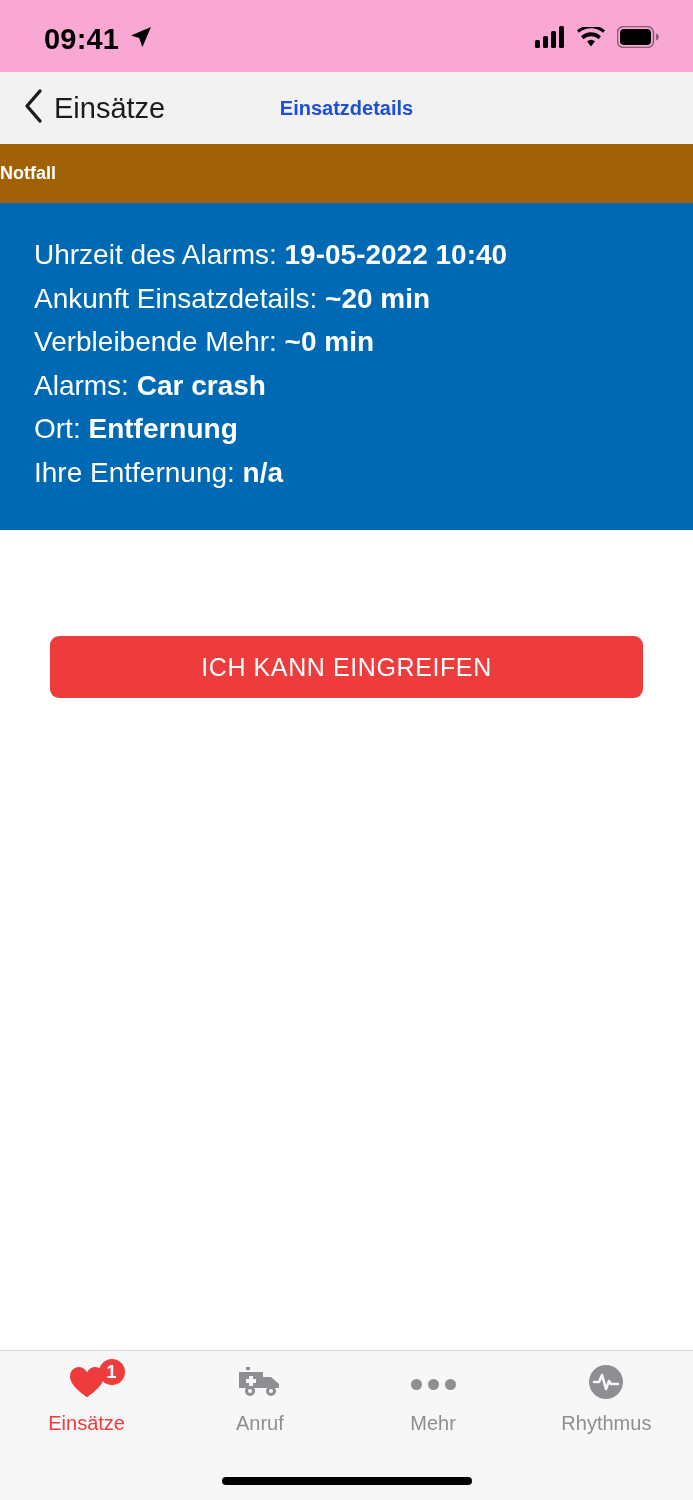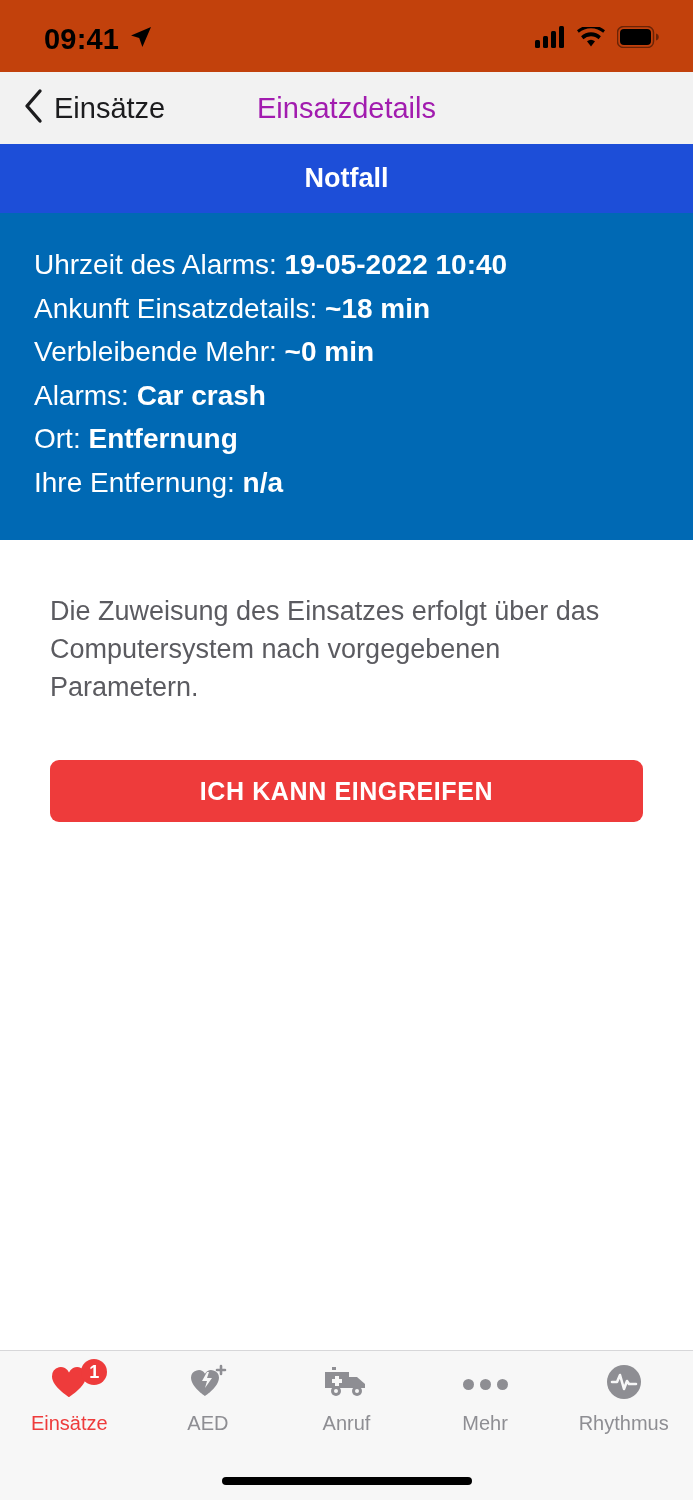--- a/index.html
+++ b/index.html
@@ -16,21 +16,21 @@
     height: 1500px;
     display: flex;
     flex-direction: column;
     background: #ffffff;
     overflow: hidden;
   }
 
   
   .status-bar {
     height: 72px;
-    background: #c2410c;
+    background: #f9a8d4;
     display: flex;
     align-items: center;
     justify-content: space-between;
     padding: 6px 34px 0 44px;
     flex: 0 0 auto;
   }
   .status-left {
     display: flex;
     align-items: center;
     gap: 10px;
@@ -65,32 +65,31 @@
     cursor: pointer;
   }
   .nav-back-label {
     font-size: 29px;
     color: #1c1c1e;
   }
   .nav-title {
     position: absolute;
     left: 0; right: 0;
     text-align: center;
-    font-size: 29px;
-    font-weight: 400;
-    color: #a21caf;
+    font-size: 20px;
+    font-weight: 700;
+    color: #1d4ed8;
     pointer-events: none;
   }
 
   
   .alert-banner {
-    background: #1d4ed8;
+    background: #a16207;
     color: #fff;
-    text-align: center;
-    font-size: 27px;
+    font-size: 18px;
     font-weight: 700;
     padding: 19px 0;
     flex: 0 0 auto;
   }
 
   
   .detail-block {
     background: #0069b4;
     color: #ffffff;
     padding: 30px 50px 36px 34px;
@@ -122,21 +121,21 @@
   .cta-button {
     margin-top: 54px;
     background: #ee3b3b;
     color: #ffffff;
     border: none;
     border-radius: 9px;
     height: 62px;
     width: 100%;
     font-family: "Liberation Sans", sans-serif;
     font-size: 25px;
-    font-weight: 700;
+    font-weight: 400;
     letter-spacing: 0.6px;
     cursor: pointer;
   }
 
   
   .tab-bar {
     flex: 0 0 auto;
     height: 112px;
     background: #f7f7f7;
     border-top: 1px solid #d7d7d9;
@@ -244,67 +243,54 @@
     <div class="nav-title">Einsatzdetails</div>
   </div>
 
   <div class="alert-banner">Notfall</div>
 
   <div class="detail-block">
     <div class="detail-row">
       <span class="detail-label">Uhrzeit des Alarms: </span><span class="detail-value">19-05-2022 10:40</span>
     </div>
     <div class="detail-row">
-      <span class="detail-label">Ankunft Einsatzdetails: </span><span class="detail-value">~18 min</span>
+      <span class="detail-label">Ankunft Einsatzdetails: </span><span class="detail-value">~20 min</span>
     </div>
     <div class="detail-row">
       <span class="detail-label">Verbleibende Mehr: </span><span class="detail-value">~0 min</span>
     </div>
     <div class="detail-row">
       <span class="detail-label">Alarms: </span><span class="detail-value">Car crash</span>
     </div>
     <div class="detail-row">
       <span class="detail-label">Ort: </span><span class="detail-value">Entfernung</span>
     </div>
     <div class="detail-row">
       <span class="detail-label">Ihre Entfernung: </span><span class="detail-value">n/a</span>
     </div>
   </div>
 
   <div class="content">
-    <p class="info-text">Die Zuweisung des Einsatzes erfolgt über das Computersystem nach vorgegebenen Parametern.</p>
     <button class="cta-button">ICH KANN EINGREIFEN</button>
   </div>
 
   <div class="tab-bar">
 
     <div class="tab-item active">
       <div class="tab-icon-wrap">
         <span>
           <svg width="40" height="36" viewBox="0 0 40 36">
               <path d="M20 33S3 22.5 3 12.4A8.8 8.8 0 0 1 20 8.6 8.8 8.8 0 0 1 37 12.4C37 22.5 20 33 20 33z" fill="#ee3b3b"></path>
             </svg>
         </span>
         <span class="badge">1</span>
       </div>
       <span class="tab-label">Einsätze</span>
     </div>
 
-    <div class="tab-item">
-      <div class="tab-icon-wrap">
-        <span>
-          <svg width="40" height="38" viewBox="0 0 40 38">
-            <path d="M17 33S3 24 3 14.5A7.6 7.6 0 0 1 17 10.7 7.6 7.6 0 0 1 31 14.5C31 24 17 33 17 33z" fill="#8e8e93"></path>
-            <path d="M19 9l-5 9h5l-2 7 7-10h-5l2-6z" fill="#f7f7f7"></path>
-            <path d="M33 3v8M29 7h8" stroke="#8e8e93" stroke-width="2.6" stroke-linecap="round"></path>
-          </svg>
-        </span>
-      </div>
-      <span class="tab-label">AED</span>
-    </div>
 
     <div class="tab-item">
       <div class="tab-icon-wrap">
         <span>
           <svg width="46" height="32" viewBox="0 0 46 32">
             <path d="M2 6h24v16H2z" fill="#8e8e93"></path>
             <path d="M26 11h8l8 7v4H26z" fill="#8e8e93"></path>
             <circle cx="13" cy="25" r="5" fill="#8e8e93"></circle>
             <circle cx="34" cy="25" r="5" fill="#8e8e93"></circle>
             <circle cx="13" cy="25" r="2" fill="#f7f7f7"></circle>

